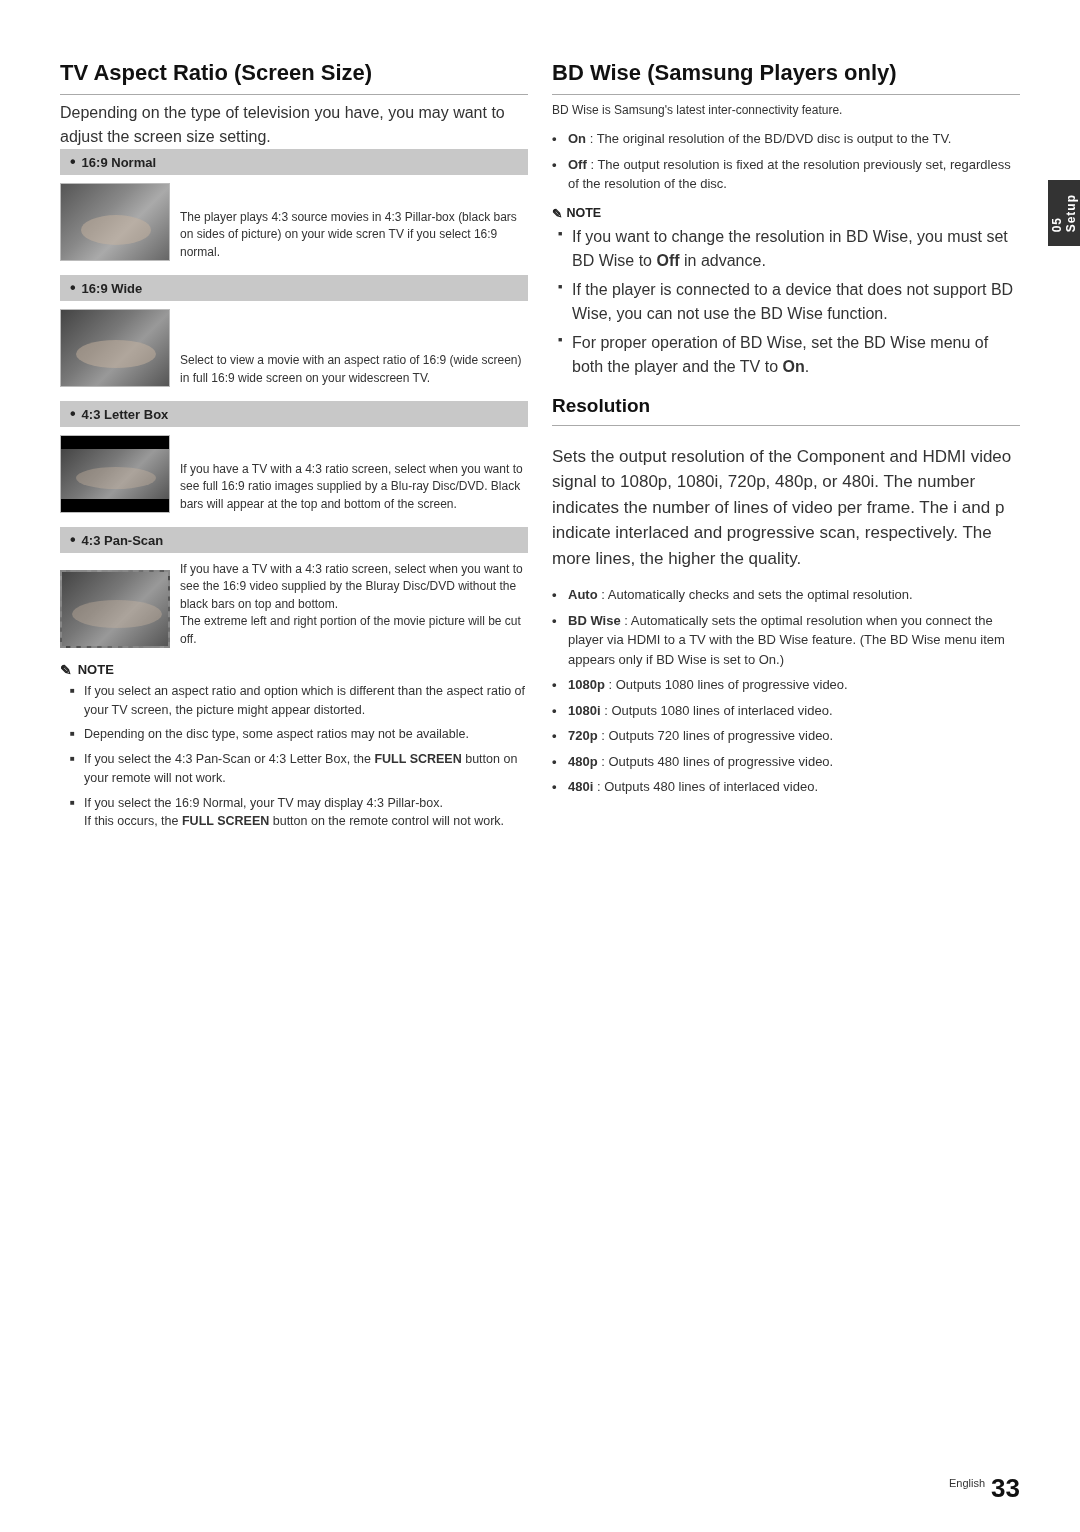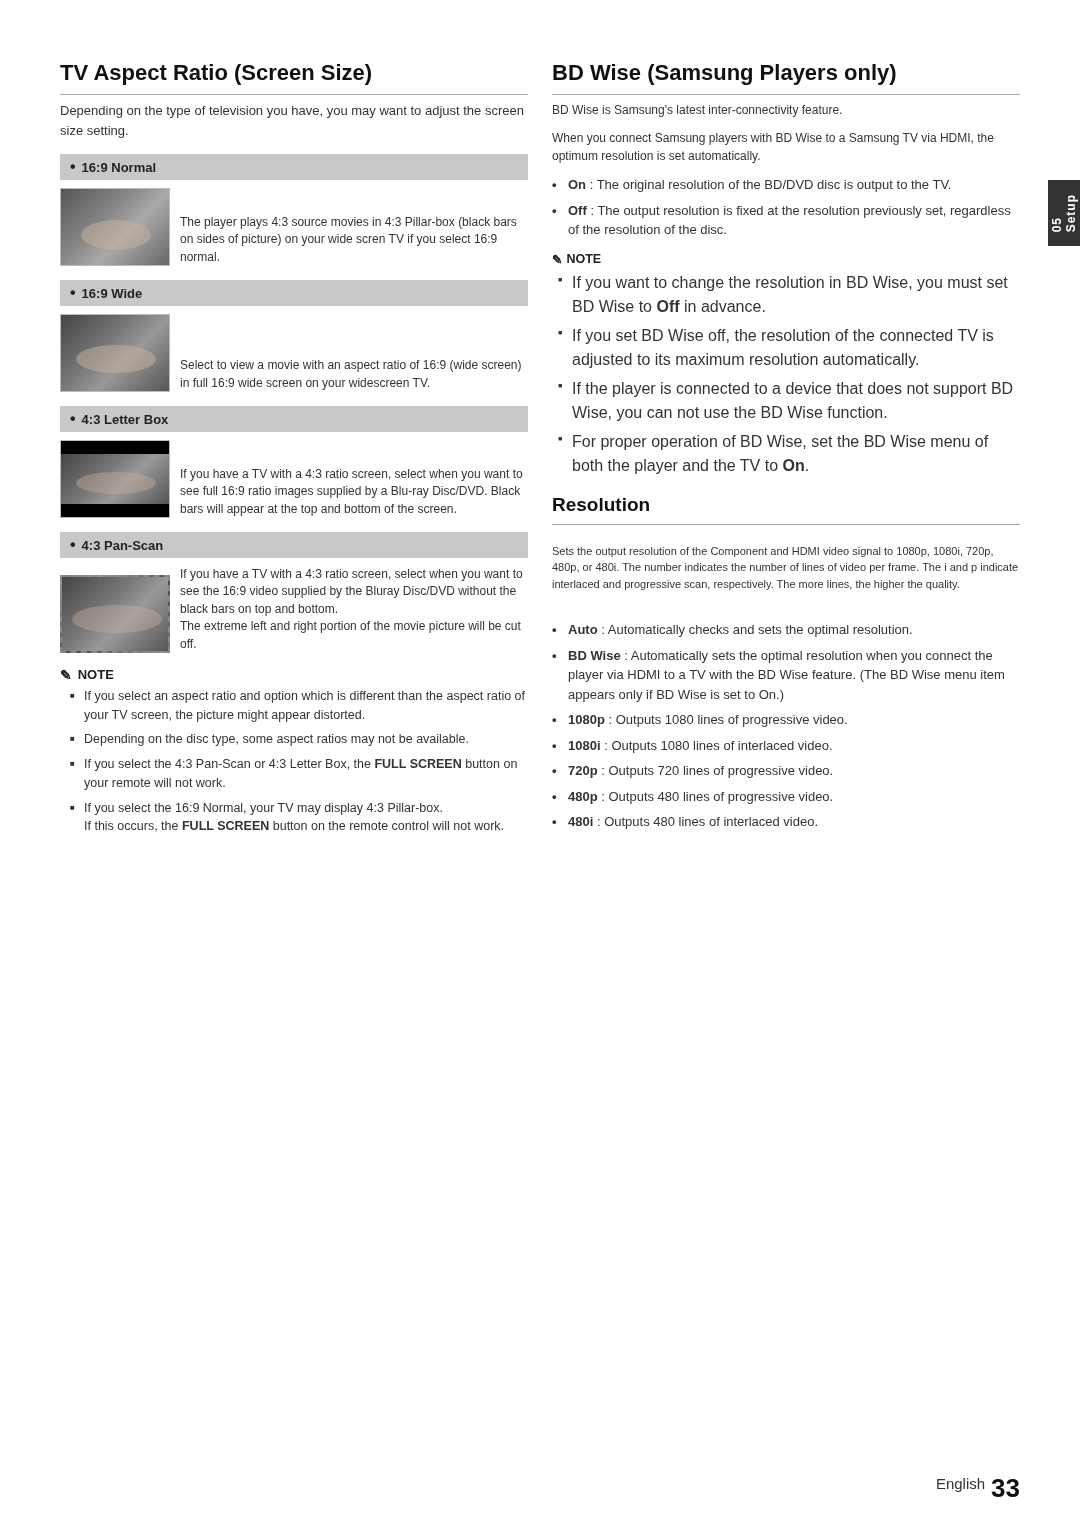--- a/index.html
+++ b/index.html
@@ -71,23 +71,22 @@
     .section-title {
       font-size: 22px;
       font-weight: bold;
       color: #111;
       margin-bottom: 6px;
       padding-bottom: 8px;
       border-bottom: 1px solid #aaa;
     }
 
     .section-intro {
-      font-size: 13px;
-      color: #333;
-      margin-bottom: 14px;
+      font-size: 16px;
+      color: #333;
       line-height: 1.5;
     }
 
     
     .aspect-item {
       margin-bottom: 10px;
     }
 
     .aspect-header {
       background: #c8c8c8;
@@ -306,38 +305,38 @@
     .resolution-title {
       font-size: 19px;
       font-weight: bold;
       color: #111;
       margin-bottom: 18px;
       padding-bottom: 8px;
       border-bottom: 1px solid #aaa;
     }
 
     .resolution-intro {
-      font-size: 11px;
-      color: #333;
-      line-height: 1.5;
-      margin-bottom: 28px;
+      font-size: 17px;
+      color: #333;
+      line-height: 1.5;
+      margin-bottom: 14px;
     }
 
     
     .page-footer {
       position: absolute;
       bottom: 28px;
       right: 60px;
       display: flex;
       align-items: center;
       gap: 6px;
     }
 
     .footer-label {
-      font-size: 15px;
+      font-size: 11px;
       color: #333;
     }
 
     .footer-number {
       font-size: 26px;
       font-weight: bold;
       color: #111;
       margin-top: 11px;
     }
 
@@ -421,35 +420,33 @@
             <li>If you select the 16:9 Normal, your TV may display 4:3 Pillar-box.<br>If this occurs, the <strong>FULL SCREEN</strong> button on the remote control will not work.</li>
           </ul>
       </div>
 
     </div>
 
     <div class="right-col">
 
       <h1 class="section-title">BD Wise (Samsung Players only)</h1>
       <p class="bd-wise-intro">BD Wise is Samsung's latest inter-connectivity feature.</p>
-      <p class="bd-wise-intro">When you connect Samsung players with BD Wise to a Samsung TV via HDMI, the optimum resolution is set automatically.</p>
 
       <ul class="bullet-list" id="bd-wise-bullets">
           <li><strong>On</strong><span> : The original resolution of the BD/DVD disc is output to the TV.</span></li>
           <li><strong>Off</strong><span> : The output resolution is fixed at the resolution previously set, regardless of the resolution of the disc.</span></li>
         </ul>
 
       <div class="note-box">
         <div class="note-box-header">
           <span>✎</span>
           <span>NOTE</span>
         </div>
         <ul class="note-box-items" id="bd-wise-note-items">
             <li>If you want to change the resolution in BD Wise, you must set BD Wise to <strong>Off</strong> in advance.</li>
-            <li>If you set BD Wise off, the resolution of the connected TV is adjusted to its maximum resolution automatically.</li>
             <li>If the player is connected to a device that does not support BD Wise, you can not use the BD Wise function.</li>
             <li>For proper operation of BD Wise, set the BD Wise menu of both the player and the TV to <strong>On</strong>.</li>
           </ul>
       </div>
 
       <h2 class="resolution-title">Resolution</h2>
       <p class="resolution-intro">Sets the output resolution of the Component and HDMI video signal to 1080p, 1080i, 720p, 480p, or 480i. The number indicates the number of lines of video per frame. The i and p indicate interlaced and progressive scan, respectively. The more lines, the higher the quality.</p>
 
       <ul class="bullet-list" id="resolution-bullets">
           <li><strong>Auto</strong><span> : Automatically checks and sets the optimal resolution.</span></li>

